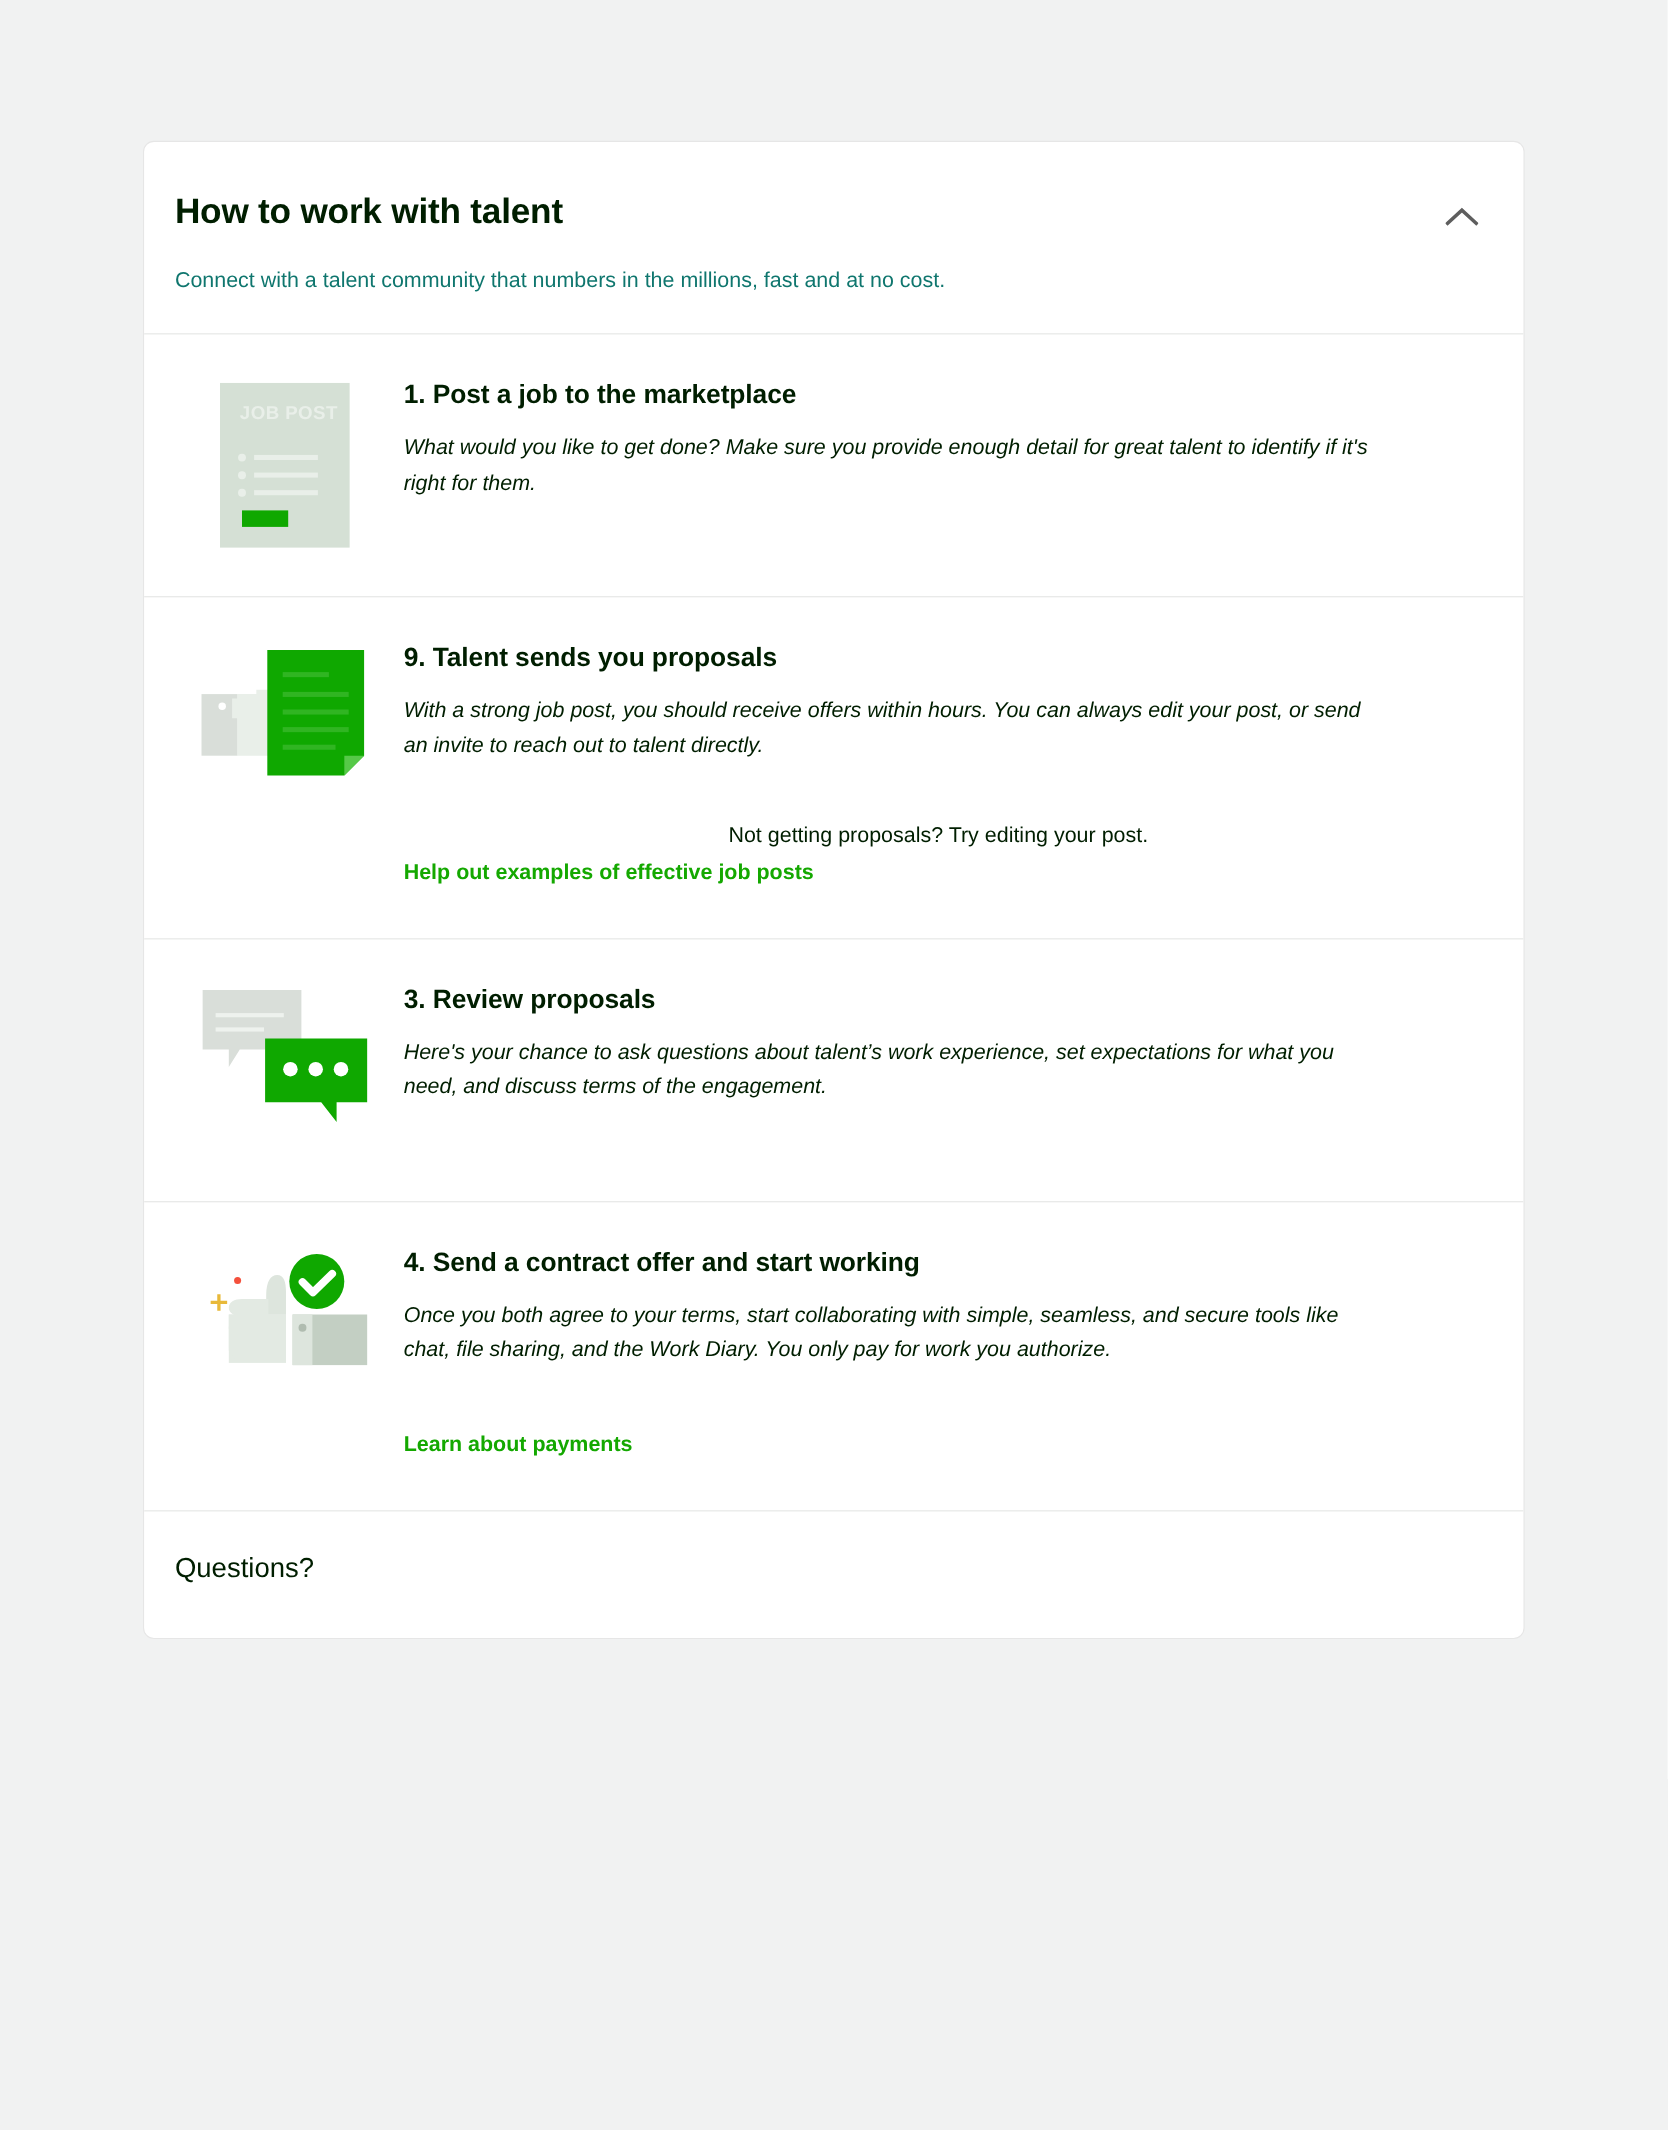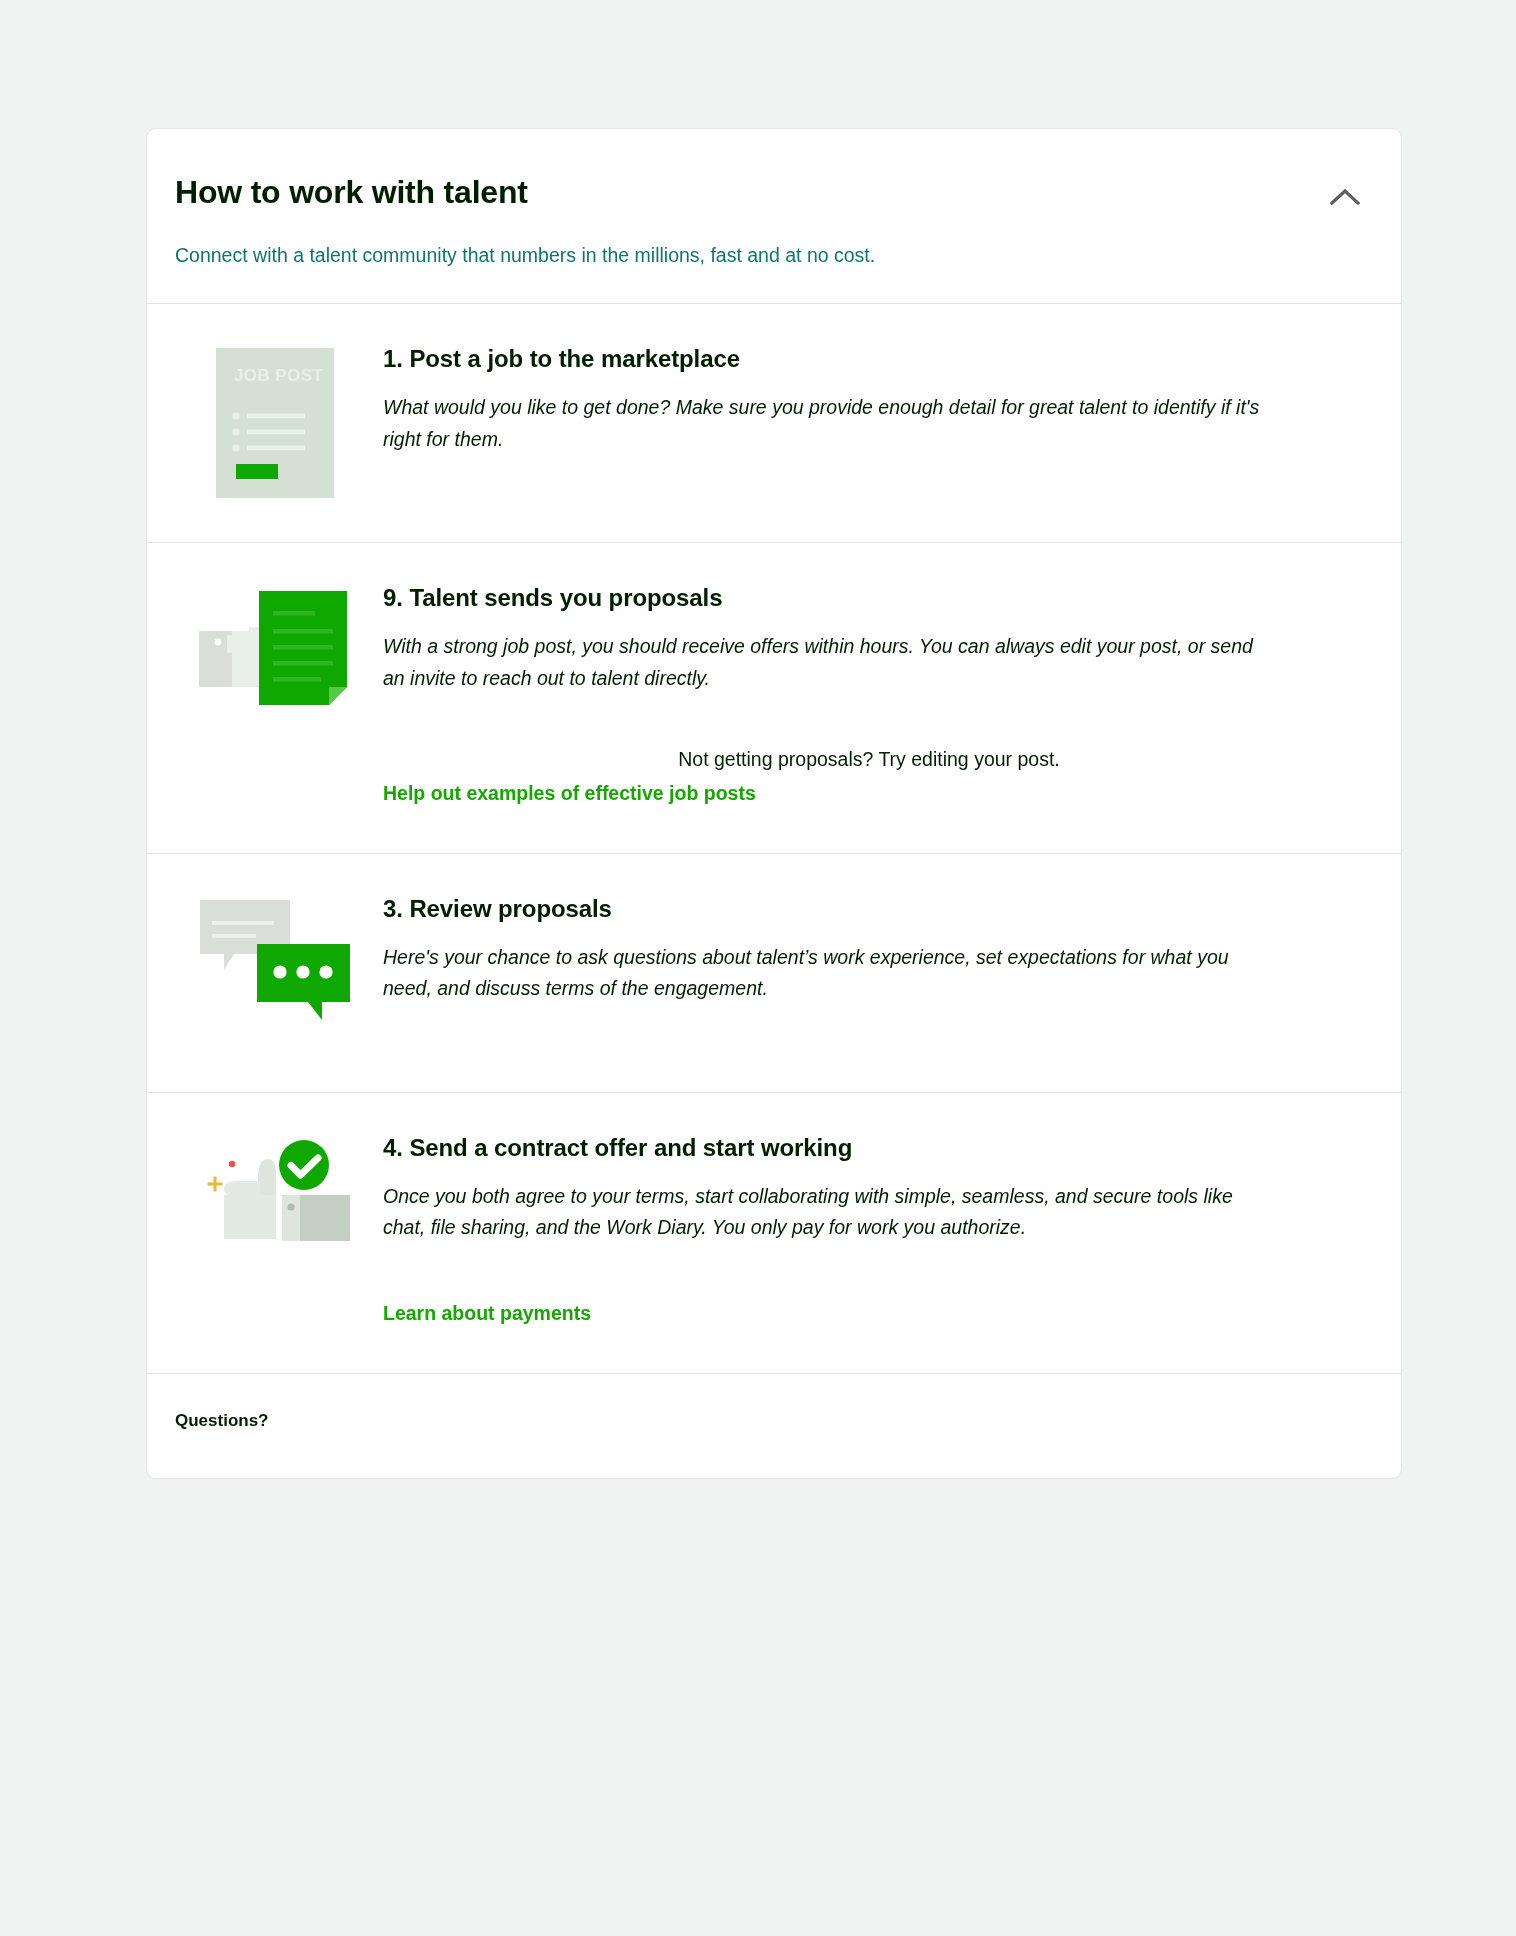--- a/index.html
+++ b/index.html
@@ -6,21 +6,21 @@
   body{
     width:1516px;height:1936px;
     background:#f1f2f2;
     font-family:"Liberation Sans", sans-serif;
     -webkit-font-smoothing:antialiased;
   }
   .page{position:relative;width:1516px;height:1936px;overflow:hidden;}
 
   .card{
     position:absolute;
-    left:146px;top:128px;
+    left:130px;top:128px;
     width:1256px;
     background:#ffffff;
     border:1px solid #e6e6e6;
     border-radius:10px;
     box-sizing:border-box;
     overflow:hidden;
   }
 
   
   .card-header{
@@ -101,21 +101,21 @@
   }
   .link-block{margin-top:2px;}
   .link-spaced{margin-top:54px;display:block;}
 
   
   .card-footer{
     padding:36px 40px 40px 28px;
     box-sizing:border-box;
   }
   .footer-title{
-    font-size:17px;font-weight:700;color:#001e00;margin:0 0 6px 0;line-height:1.3;
+    font-size:25px;font-weight:400;color:#001e00;margin:0 0 6px 0;line-height:1.3;
   }
   .footer-text{
     font-size:19.5px;color:#001e00;line-height:1.55;margin:0;
   }
 
   
   .ill{display:block;}
 </style>
 </head>
 <body>

